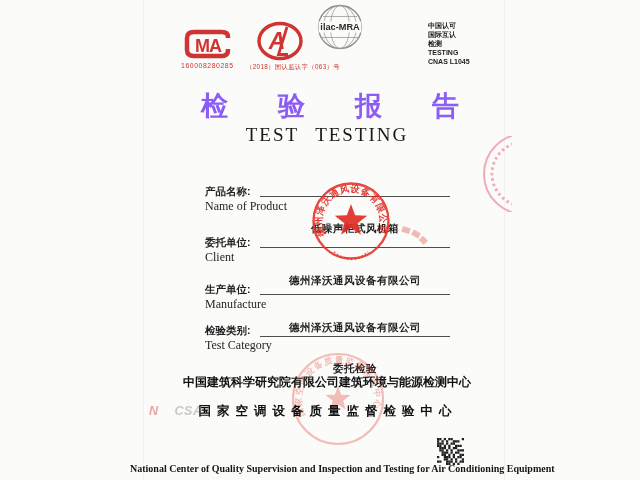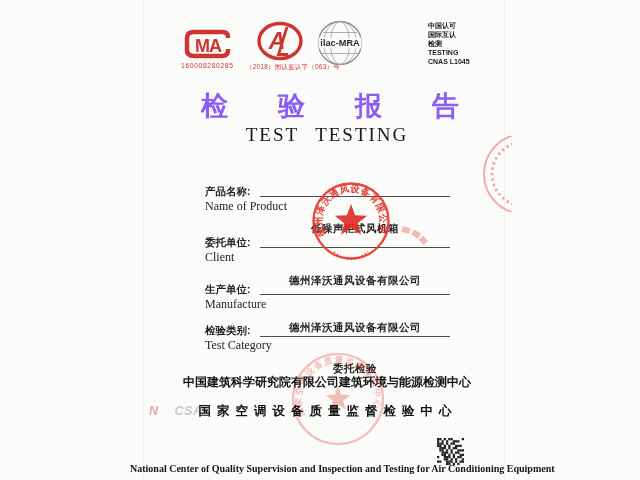--- a/index.html
+++ b/index.html
@@ -52,21 +52,21 @@
 
   <div class="abs" style="left:256px;top:21px;">
     <svg width="48" height="40" viewBox="0 0 48 40">
       <ellipse cx="24" cy="20" rx="21" ry="17.5" fill="none" stroke="#cf3430" stroke-width="3.4"></ellipse>
       <text x="21" y="28" font-size="23" font-style="italic" font-weight="bold" fill="#cf3430" text-anchor="middle">A</text>
       <path d="M31 6 L22.5 33.5 L32 33.5" fill="none" stroke="#cf3430" stroke-width="2.8"></path>
     </svg>
   </div>
   <div class="abs logo-caption" style="left:246px;top:63px;font-size:6.4px;">（2018）国认监认字（063）号</div>
 
-  <div class="abs" style="left:317px;top:20px;">
+  <div class="abs" style="left:317px;top:4px;">
     <svg width="46" height="46" viewBox="0 0 46 46">
       <circle cx="23" cy="23" r="21.5" fill="none" stroke="#8a8a8a" stroke-width="1.3"></circle>
       <ellipse cx="23" cy="23" rx="16.5" ry="21.5" fill="none" stroke="#9a9a9a" stroke-width=".8"></ellipse>
       <ellipse cx="23" cy="23" rx="9.5" ry="21.5" fill="none" stroke="#9a9a9a" stroke-width=".8"></ellipse>
       <path d="M6 12.5 H40 M3.5 33.5 H42.5" stroke="#9a9a9a" stroke-width=".8"></path>
       <rect x="1.5" y="17.5" width="43" height="11" fill="#fbfbf9"></rect>
       <text x="23" y="26.3" font-size="9.2" font-weight="bold" fill="#2a2a2a" text-anchor="middle">ilac-MRA</text>
     </svg>
   </div>
 

